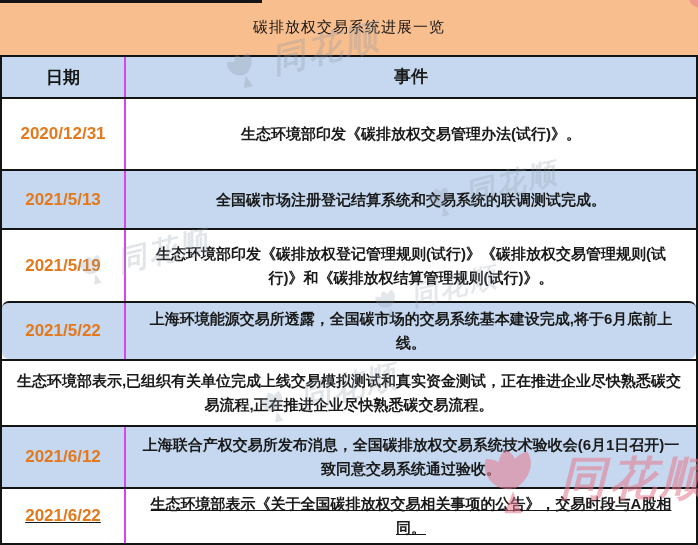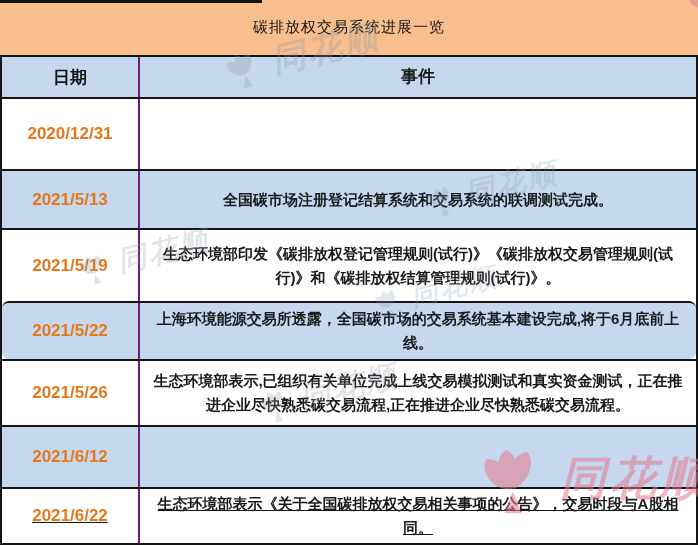--- a/index.html
+++ b/index.html
@@ -37,27 +37,27 @@
   }
   .row + .row{border-top:2px solid #141414;}
   .row:nth-child(odd){background:#C5D8EF;}
   .row:nth-child(even){background:#ffffff;}
   .cell{
     box-sizing:border-box;
     display:flex;align-items:center;justify-content:center;
     text-align:center;
   }
   .date-cell{
-    width:138px;flex:none;
-    border-right:2px solid #701a75;
+    width:124px;flex:none;
+    border-right:2px solid #d946ef;
     font-size:17px;font-weight:700;color:#E4781B;
   }
   .event-cell{
     flex:1;
-    padding:2px 6px;
+    padding:2px 13px;
     font-size:15px;font-weight:600;color:#1a1a1a;
     line-height:24px;
   }
   .header-row{font-weight:700;}
   .header-row .date-cell{color:#141414;font-size:17px;}
   .header-row .event-cell{font-size:17px;font-weight:700;}
   .h-hdr{height:40px;}
   .h-r0{height:72px;}
   .h-r1{height:59px;}
   .h-r2{height:73px;}
@@ -102,44 +102,45 @@
 
   <div class="tbody">
 
     <div class="row header-row h-hdr">
       <div class="cell date-cell">日期</div>
       <div class="cell event-cell">事件</div>
     </div>
 
     <div class="row h-r0">
       <div class="cell date-cell">2020/12/31</div>
+      <div class="cell event-cell">生态环境部印发《碳排放权交易管理办法(试行)》。</div>
     </div>
 
     <div class="row h-r1">
       <div class="cell date-cell">2021/5/13</div>
       <div class="cell event-cell">全国碳市场注册登记结算系统和交易系统的联调测试完成。</div>
     </div>
 
     <div class="row h-r2">
       <div class="cell date-cell">2021/5/19</div>
       <div class="cell event-cell">生态环境部印发《碳排放权登记管理规则(试行)》《碳排放权交易管理规则(试行)》和《碳排放权结算管理规则(试行)》。</div>
     </div>
 
     <div class="row h-r3">
       <div class="cell date-cell">2021/5/22</div>
       <div class="cell event-cell">上海环境能源交易所透露，全国碳市场的交易系统基本建设完成,将于6月底前上线。</div>
     </div>
 
     <div class="row h-r4">
-      <div class="cell date-cell">2021/5/26</div>
       <div class="cell event-cell">生态环境部表示,已组织有关单位完成上线交易模拟测试和真实资金测试，正在推进企业尽快熟悉碳交易流程,正在推进企业尽快熟悉碳交易流程。</div>
     </div>
 
     <div class="row h-r5">
       <div class="cell date-cell">2021/6/12</div>
+      <div class="cell event-cell">上海联合产权交易所发布消息，全国碳排放权交易系统技术验收会(6月1日召开)一致同意交易系统通过验收。</div>
     </div>
 
     <div class="row h-r6">
       <div class="cell date-cell">2021/6/22</div>
       <div class="cell event-cell">生态环境部表示《关于全国碳排放权交易相关事项的公告》，交易时段与A股相同。</div>
     </div>
 
   </div>
 
   <div class="wm wm-gray wm1">

